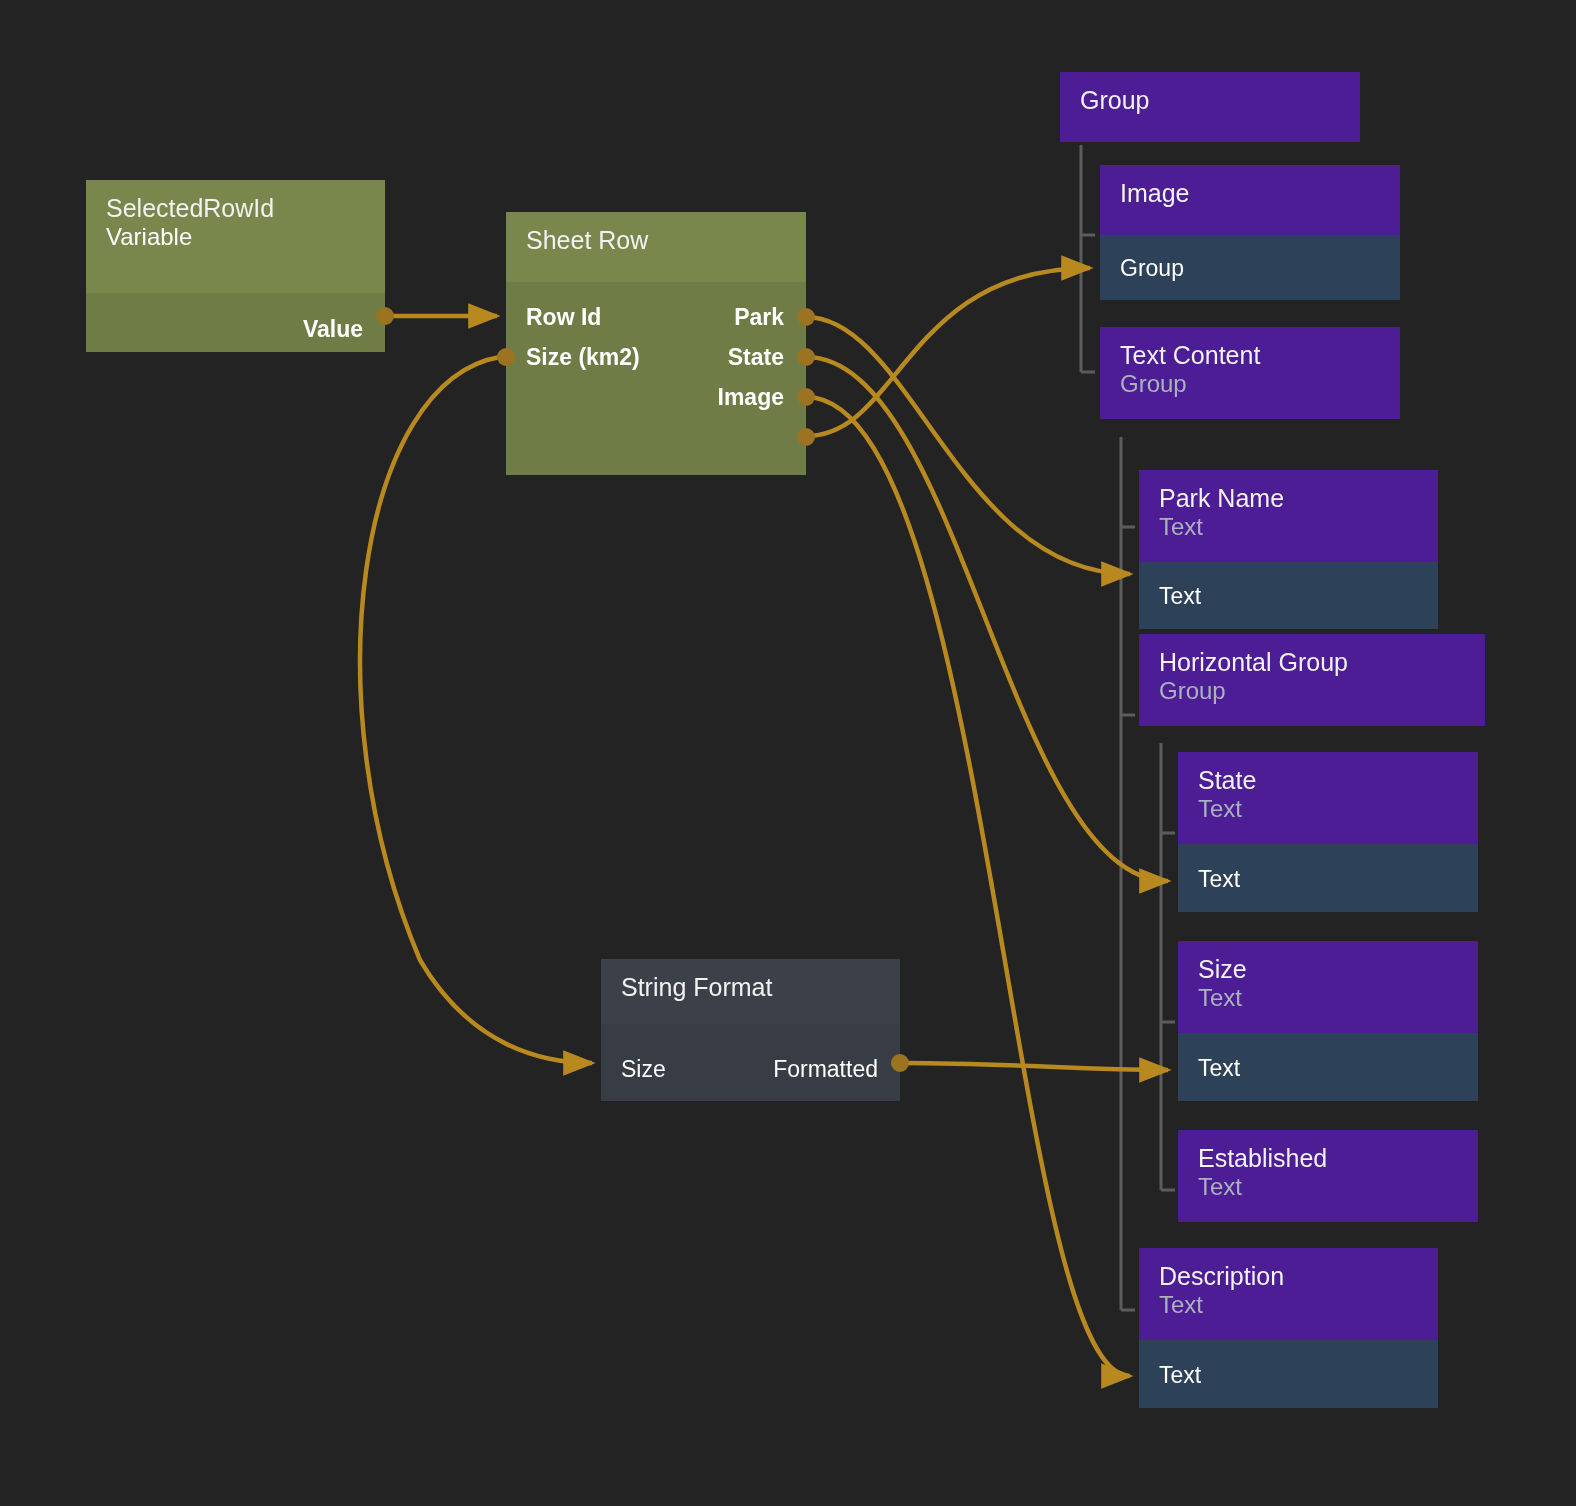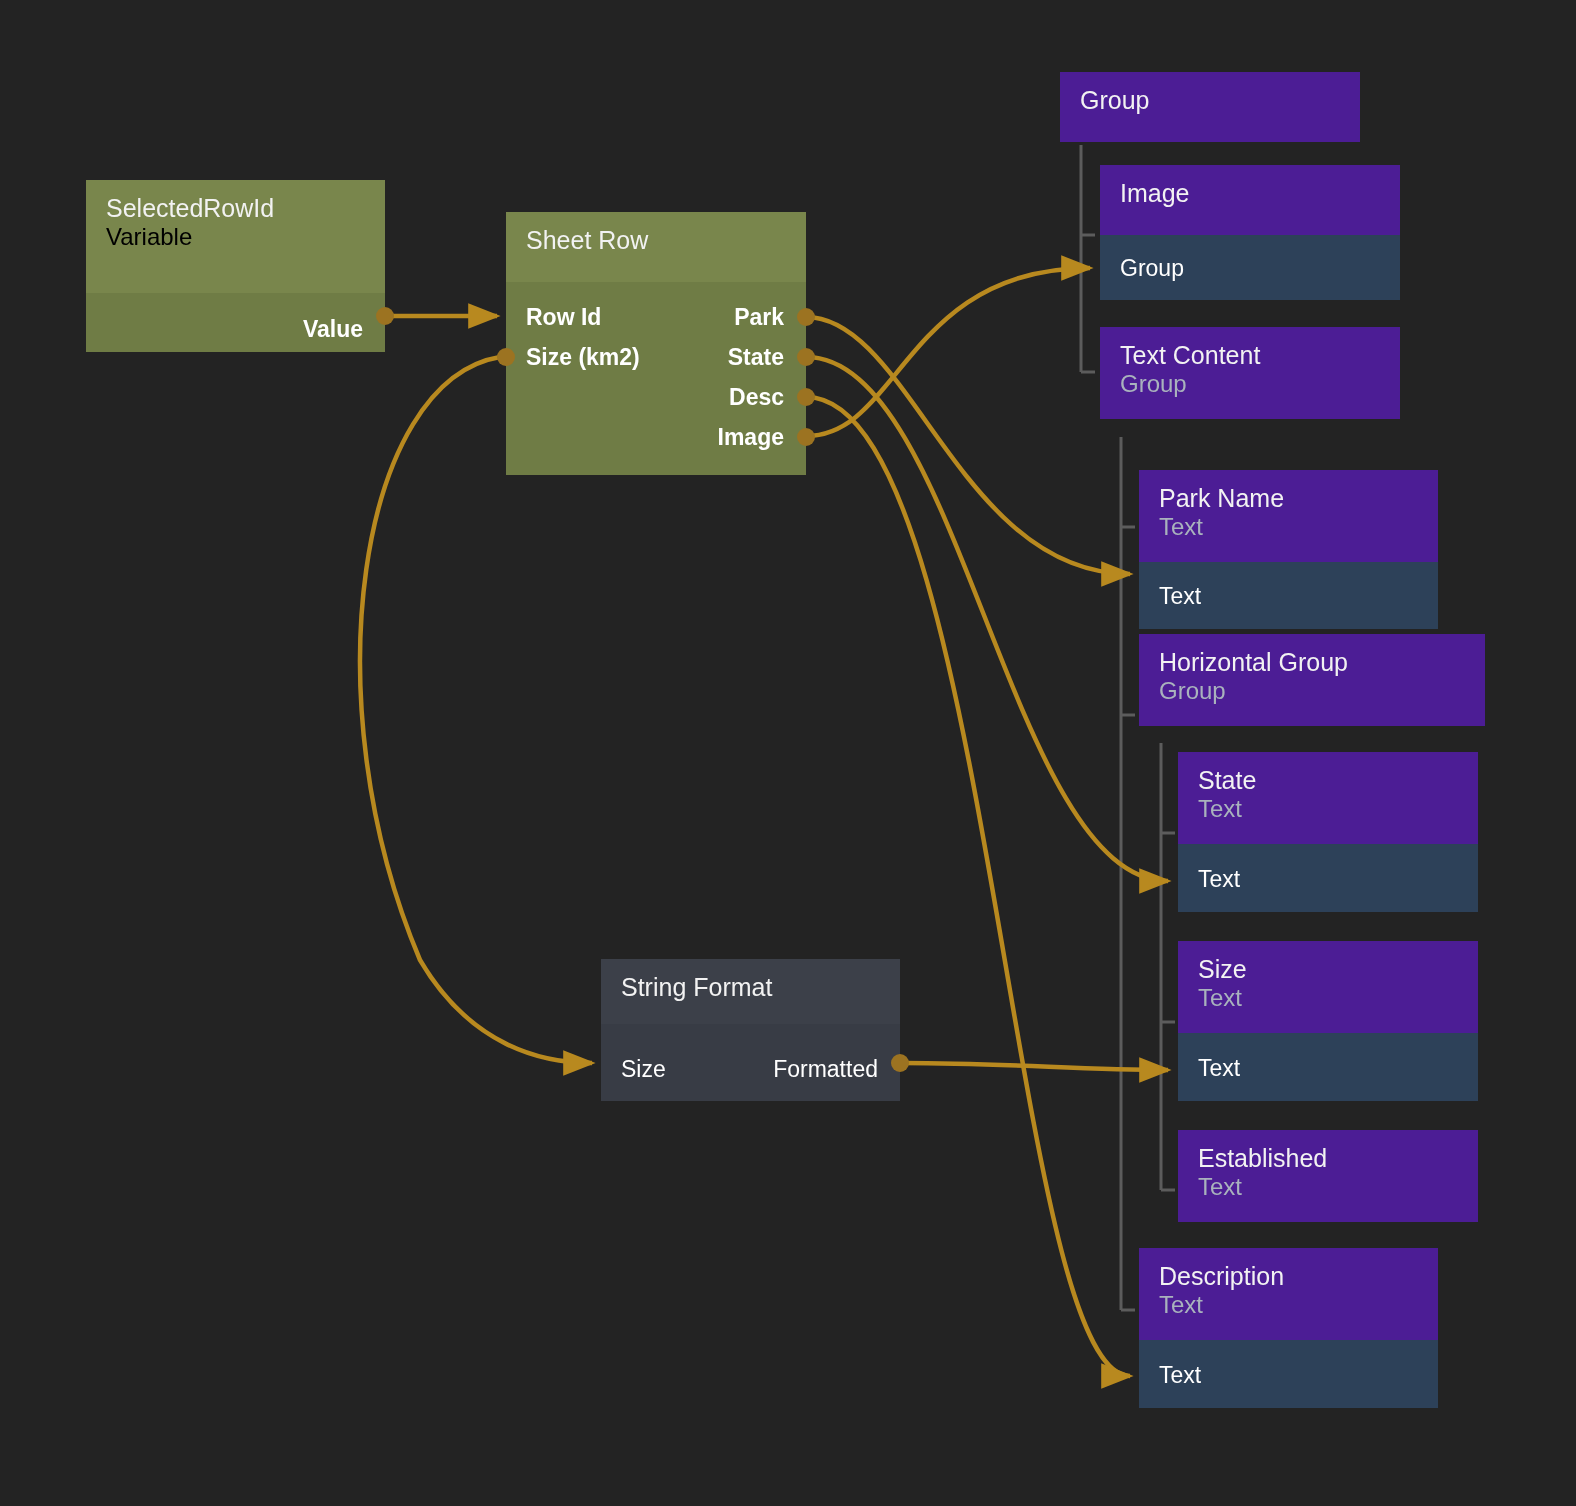--- a/index.html
+++ b/index.html
@@ -59,21 +59,21 @@
     white-space: nowrap;
   }
   .node-body {
     box-sizing: border-box;
     position: relative;
   }
 
   
   .node.green .node-header { background: #79864c; }
   .node.green .node-body   { background: #6f7c45; font-weight: bold; }
-  .node.green .node-subtitle { color: #000000; }
+  .node.green .node-subtitle { color: #ffffff; }
 
   
   .node.blue .node-header { background: #4c1d95; }
   .node.blue .node-body   { background: #2d4159; }
 
   
   .node.dark .node-header { background: #3c4049; }
   .node.dark .node-body   { background: #383c45; }
 
   
@@ -173,23 +173,20 @@
     <div class="node-body" style="height:193px; padding-top:15px;">
       <div class="port-row">
         <span class="port-label-in">Row Id</span>
         <span class="port-label-out">Park</span>
       </div>
       <div class="port-row">
         <span class="port-label-in">Size (km2)</span>
         <span class="port-label-out">State</span>
       </div>
       <div class="port-row">
-        <span class="port-label-out">Desc</span>
-      </div>
-      <div class="port-row">
         <span class="port-label-out">Image</span>
       </div>
     </div>
   </div>
   <div class="port-dot" style="left:497px; top:348px;"></div>
   <div class="port-dot" style="left:797px; top:308px;"></div>
   <div class="port-dot" style="left:797px; top:348px;"></div>
   <div class="port-dot" style="left:797px; top:388px;"></div>
   <div class="port-dot" style="left:797px; top:428px;"></div>
 

